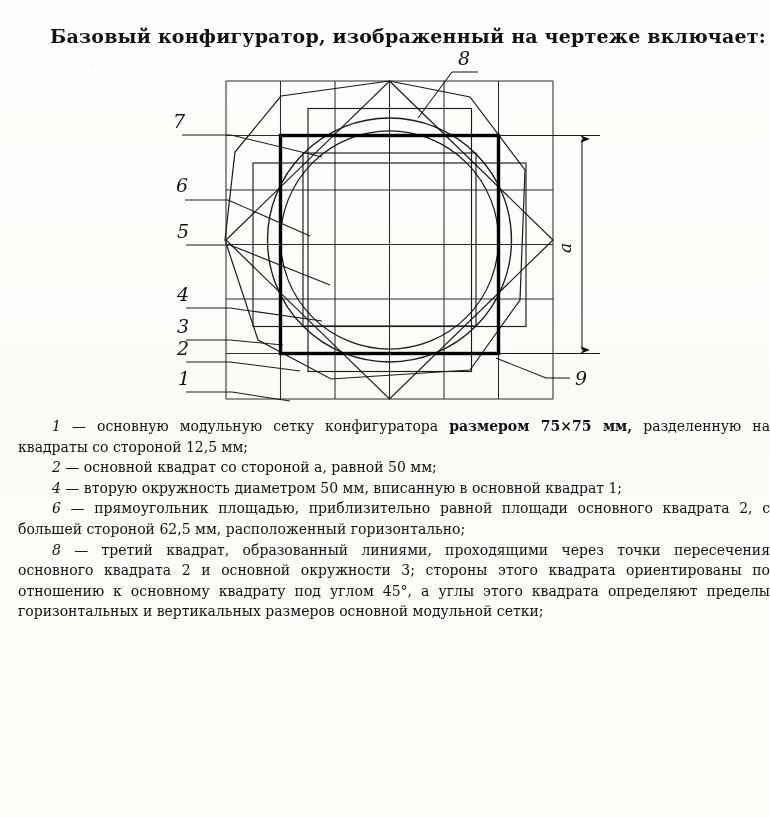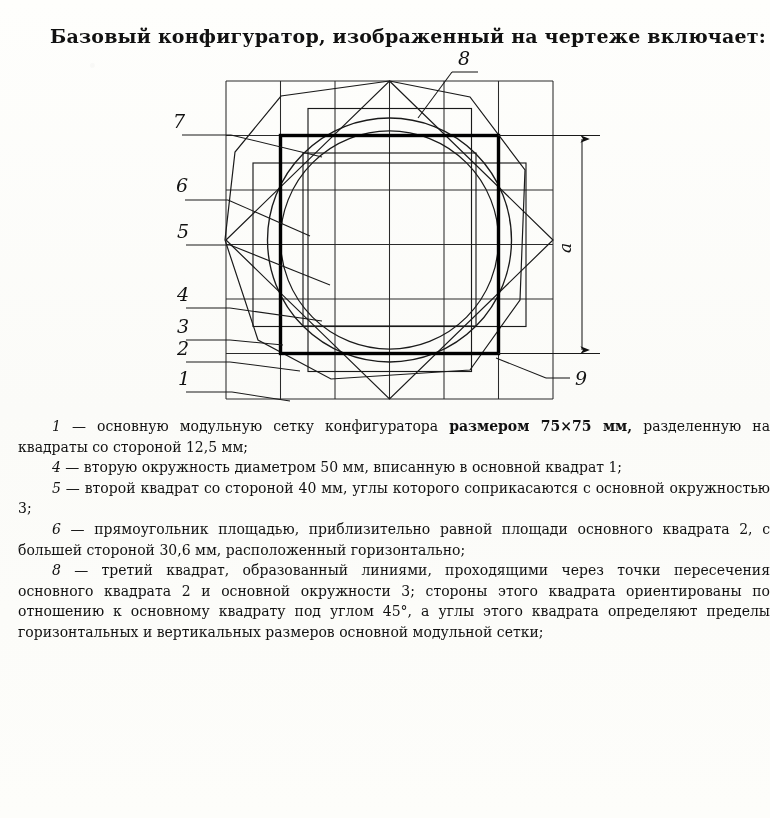--- a/index.html
+++ b/index.html
@@ -175,25 +175,25 @@
     <text x="458" y="25">8</text>
     <text x="575" y="345">9</text>
   </g>
 </svg>
 </div>
 
 <div class="body-text">
 
   <p><span class="num">1</span><span> — основную модульную сетку  конфигуратора  </span><span class="b">размером 75×75 мм,</span><span> разделенную на квадраты со стороной 12,5 мм;</span></p>
 
+  <p><span class="num">2</span><span> — основной квадрат со стороной a, равной 50 мм;</span></p>
 
 
   <p><span class="num">4</span><span> — вторую окружность диаметром 50 мм,  вписанную в  основной квадрат 1;</span></p>
 
-  <p><span class="num">5</span><span> — второй квадрат со стороной 40 мм, углы которого соприкасаются с основной окружностью 3;</span></p>
 
-  <p><span class="num">6</span><span> — прямоугольник площадью, приблизительно равной площади основного квадрата 2, с большей стороной 30,6 мм, расположенный горизонтально;</span></p>
+  <p><span class="num">6</span><span> — прямоугольник площадью, приблизительно равной площади основного квадрата 2, с большей стороной 62,5 мм, расположенный горизонтально;</span></p>
 
 
   <p><span class="num">8</span><span> — третий квадрат, образованный линиями, проходящими через точки пересечения основного квадрата 2 и основной окружности 3; стороны этого квадрата ориентированы по отношению к основному квадрату под углом 45°, а углы этого квадрата определяют пределы горизонтальных и вертикальных размеров основной модульной сетки;</span></p>
 
 
 </div>
 
 </body></html>

